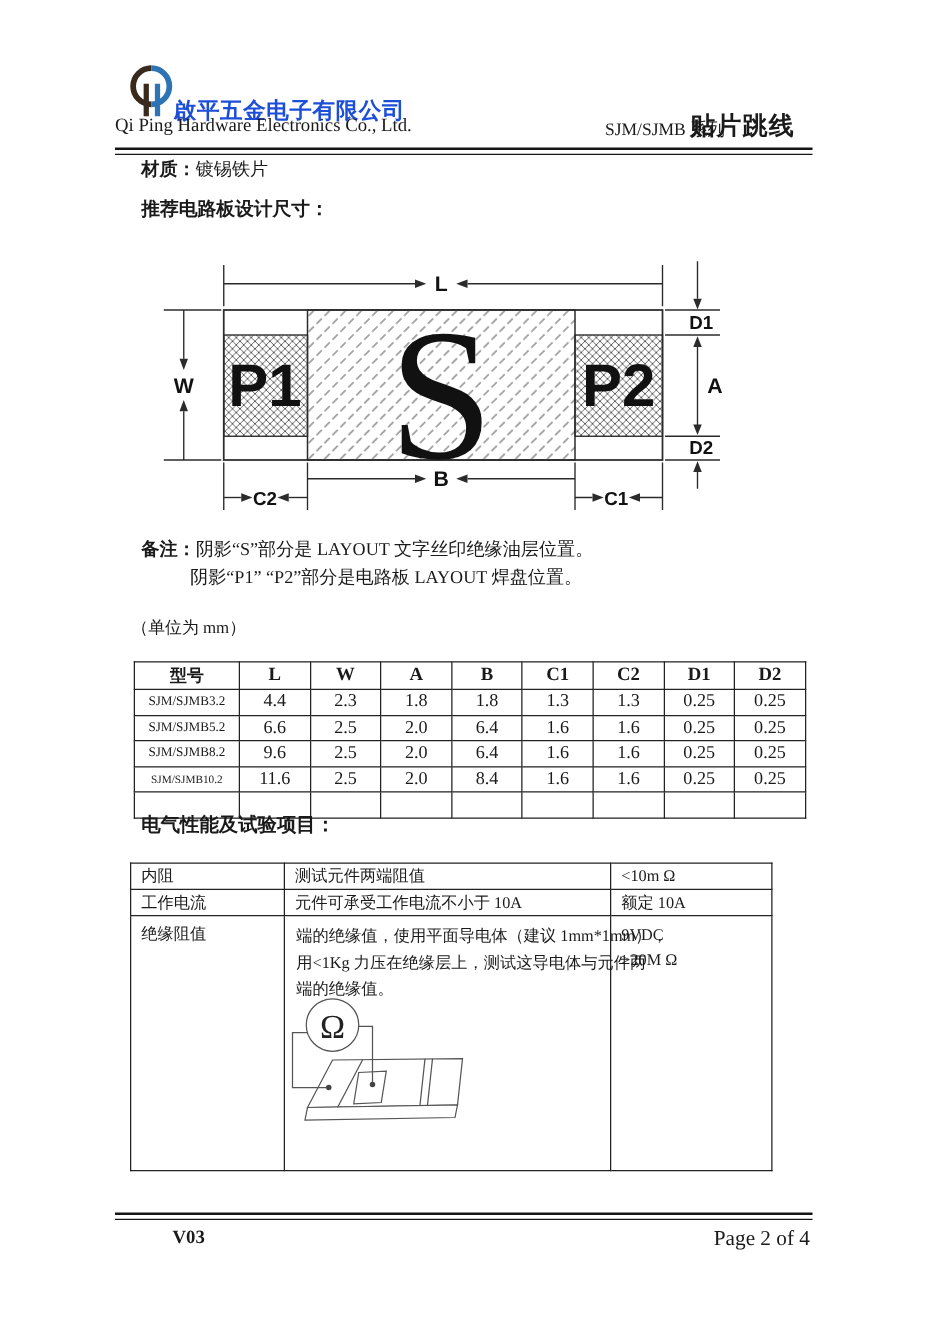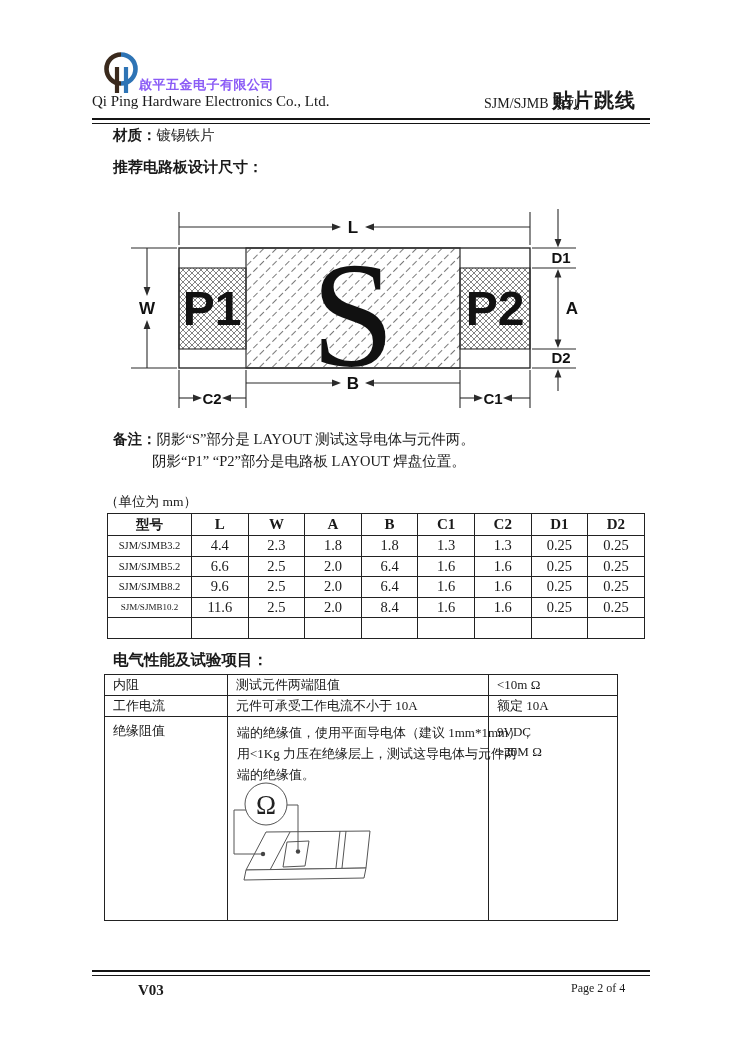--- a/index.html
+++ b/index.html
@@ -9,33 +9,33 @@
     overflow:hidden;
   }
   .abs{position:absolute;}
   .cjk{font-family:"Liberation Serif","DejaVu Sans",sans-serif;}
   .b{font-weight:bold;}
   .hr-double{
     position:absolute;left:92px;width:558px;height:3px;
     border-top:2.5px solid #151515;border-bottom:1.2px solid #151515;
   }
   
-  #company-cn{left:139px;top:76px;font-size:13px;color:#8b5cf6;letter-spacing:.5px;}
+  #company-cn{left:139px;top:76px;font-size:18px;color:#1d4ed8;letter-spacing:.5px;}
   #company-en{left:92px;top:93px;font-size:15px;}
   #series{left:446px;top:95px;font-size:14px;margin-left:38px;}
   #product{left:552px;top:87px;font-size:20px;letter-spacing:1px;}
   #material{left:113px;top:126px;font-size:14.5px;}
   #sec1-title{left:113px;top:158px;font-size:15px;}
   #note1{left:113px;top:430px;font-size:14.5px;}
   #note2{left:152px;top:452px;font-size:14.5px;}
   #units{left:105px;top:493px;font-size:13.5px;}
   #elec-title{left:113px;top:650px;font-size:15.5px;}
   
   #dim-table{left:107px;top:513px;}
-  table{border-collapse:collapse;table-layout:fixed;}
+  table{border-collapse:collapse;table-layout:fixed;margin-top:16px;}
   #dim-table table{width:537px;}
   #dim-table td,#dim-table th{border:1.2px solid #222;text-align:center;padding:0;overflow:hidden;}
   #dim-table th{height:21px;font-size:15px;}
   #dim-table th.cjk{font-size:13.5px;}
   #dim-table td{height:19.5px;font-size:14.5px;}
   #dim-table td.model{font-size:10.5px;}
   #dim-table td.model.sm{font-size:9px;}
   #dim-table tr.empty td{height:20px;}
   
   #elec-table{left:104px;top:674px;}
@@ -43,21 +43,21 @@
   #elec-table td,#elec-table th{border:1.2px solid #222;font-size:13px;padding:0 0 0 8px;text-align:left;vertical-align:middle;overflow:visible;}
   #elec-table th{height:20px;text-align:center;padding:0;}
   #elec-table tr.r td{height:20px;}
   #elec-table tr.tall td{height:198px;vertical-align:top;padding-top:5px;}
   #elec-table td.desc{position:relative;padding-left:9px;}
   .descline{line-height:21px;white-space:nowrap;}
   .stdline{line-height:20px;white-space:nowrap;}
   #ohm-diagram{position:absolute;left:2px;top:58px;}
   
   #version{left:138px;top:982px;font-size:15px;}
-  #page-num{left:571px;top:981px;font-size:12px;}
+  #page-num{left:571px;top:981px;font-size:17px;}
   svg text{user-select:none;}
 </style>
 </head>
 <body>
 
 <svg class="abs" id="company-logo" style="left:102px;top:49px;" width="40" height="47" viewBox="0 0 40 47">
   <path d="M19,5.5 A14.5,14.5 0 1 0 19,34.5" fill="none" stroke="#3a2a1d" stroke-width="4.6"></path>
   <path d="M19,5.5 A14.5,14.5 0 1 1 19,34.5" fill="none" stroke="#2e74b5" stroke-width="4.6"></path>
   <path d="M15,18 V44" fill="none" stroke="#3a2a1d" stroke-width="4.2"></path>
   <path d="M24,18 V44" fill="none" stroke="#2e74b5" stroke-width="4.2"></path>
@@ -147,21 +147,21 @@
     <text x="27" y="119" font-size="17">W</text>
     <text x="441" y="68" font-size="15">D1</text>
     <text x="452" y="119" font-size="17">A</text>
     <text x="441" y="168" font-size="15">D2</text>
     <text x="233" y="194" font-size="17">B</text>
     <text x="92" y="209" font-size="15">C2</text>
     <text x="373" y="209" font-size="15">C1</text>
   </g>
 </svg>
 
-<div class="abs cjk" id="note1"><span class="b">备注：</span><span>阴影“S”部分是 LAYOUT 测试这导电体与元件两。</span></div>
+<div class="abs cjk" id="note1"><span class="b">备注：</span><span>阴影“S”部分是 LAYOUT 文字丝印绝缘油层位置。</span></div>
 <div class="abs cjk" id="note2">阴影“P1” “P2”部分是电路板 LAYOUT 焊盘位置。</div>
 <div class="abs cjk" id="units">（单位为 mm）</div>
 
 <div class="abs" id="dim-table">
   <table>
     <colgroup>
         <col style="width:84px">
         <col span="8" style="width:56.6px">
       </colgroup>
     <tbody>

